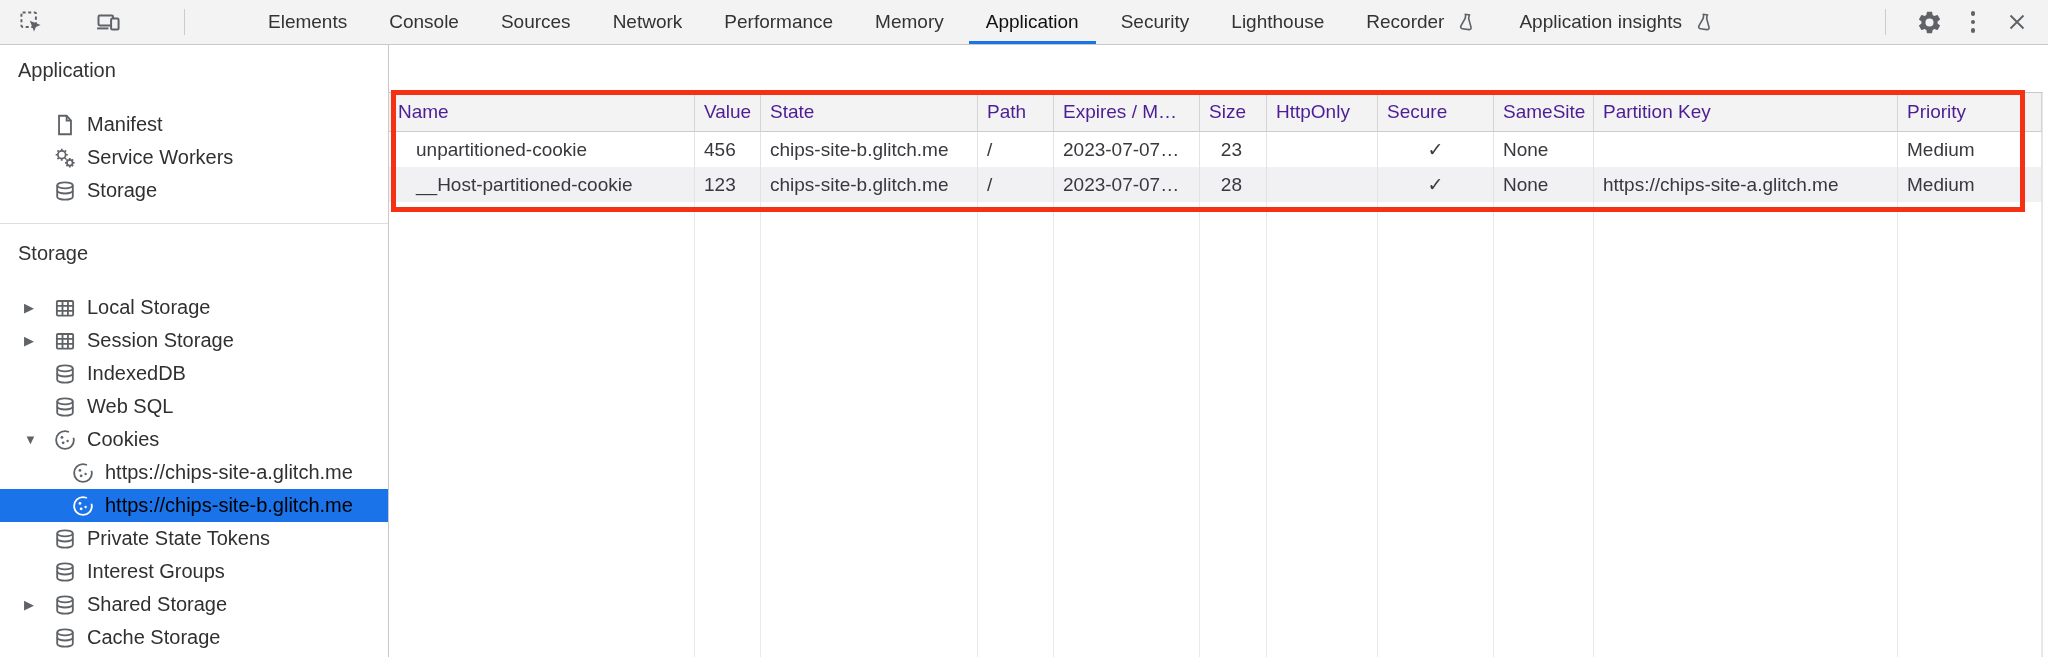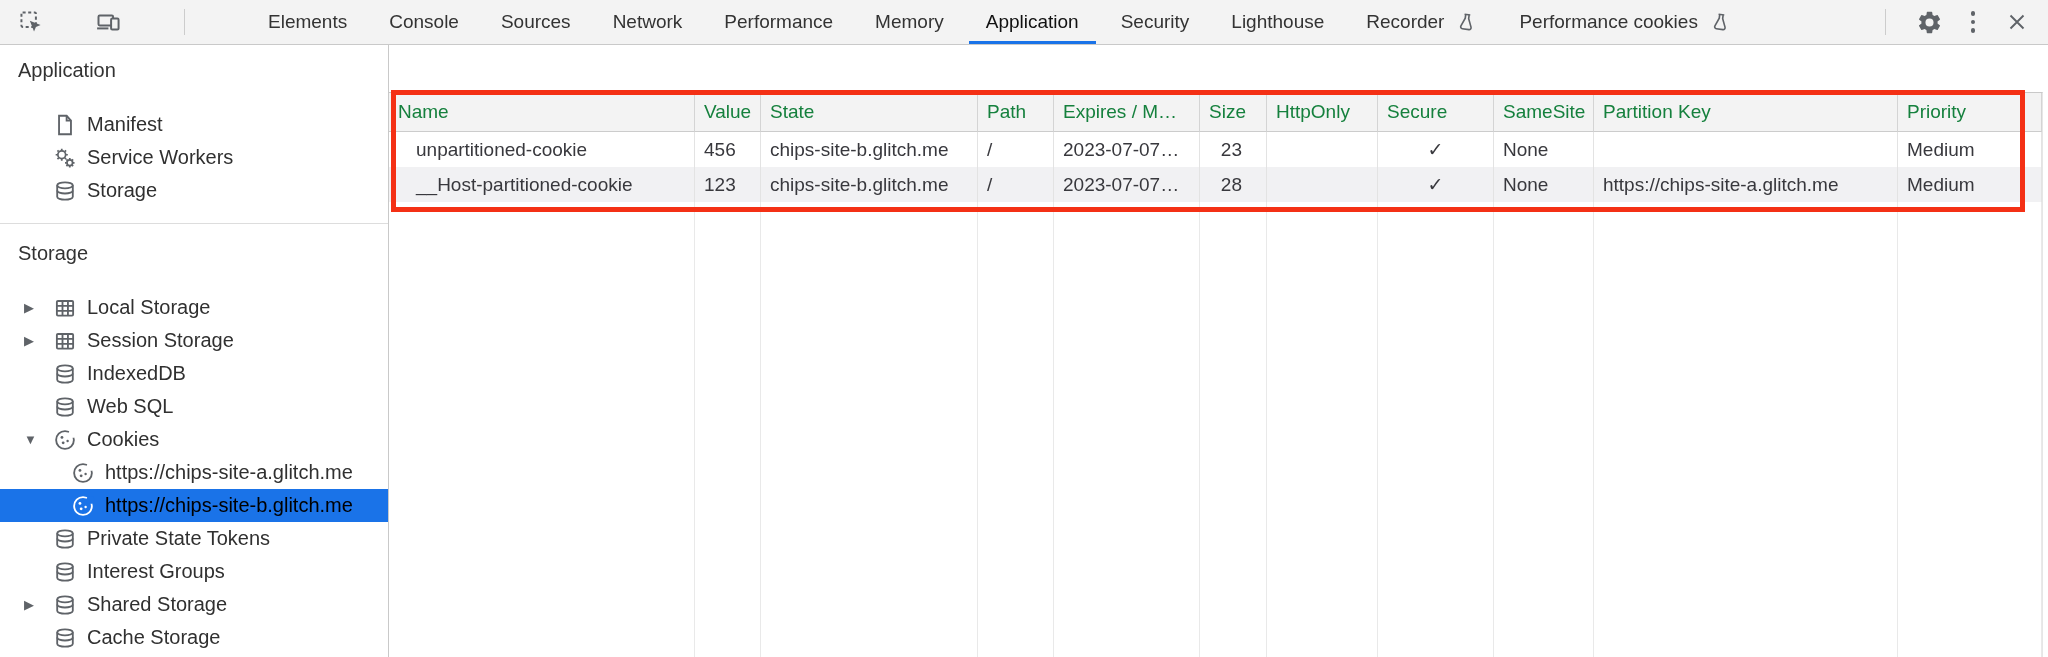--- a/index.html
+++ b/index.html
@@ -56,21 +56,21 @@
   .issue-checkbox { appearance:none; -webkit-appearance:none; width:19px; height:19px; border:2px solid #8a8a8a;
                     border-radius:3px; background:#fff; margin-left:24px; flex:none; cursor:pointer; }
   .issue-label { margin-left:12px; font-size:20px; color:#303030; }
 
   
   .cookie-table { position:absolute; top:47px; left:0; width:1654px; bottom:0; display:grid;
                   grid-template-columns:306px 66px 217px 76px 146px 67px 111px 116px 100px 304px 1fr;
                   grid-template-rows:39px 35px 35px 1fr;
                   border-top:1px solid #c9c9c9; border-right:1px solid #e6e6e6; }
   .hcell { background:#f3f3f3; border-bottom:1px solid #ccc; border-right:1px solid #d4d4d4;
-           display:flex; align-items:center; padding-left:9px; font-size:19px; color:#15803d;
+           display:flex; align-items:center; padding-left:9px; font-size:19px; color:#4c1d95;
            white-space:nowrap; overflow:hidden; cursor:pointer; }
   .cell { border-right:1px solid #e3e3e3; display:flex; align-items:center; padding-left:9px;
           font-size:19px; color:#38383d; white-space:nowrap; overflow:hidden; cursor:default; }
   .cell.stripe { background:#f1f1f3;text-align:center; }
   .cell.name { padding-left:27px; }
   .cell.num { justify-content:flex-end; padding-right:24px; padding-left:0; }
   .cell.center { justify-content:center; padding-left:0; }
   .fcell { border-right:1px solid #e9e9e9; }
 
   .highlight { position:absolute; left:2px; top:45px; width:1634px; height:122px;
@@ -112,21 +112,21 @@
         <span class="flask">
           <svg width="23" height="23" viewBox="0 0 24 24" fill="none" stroke="currentColor" stroke-width="1.7">
             <g transform="rotate(7 12 12)">
               <path d="M10 3.6h6"></path>
               <path d="M11.2 3.8v3.8l-3.5 8.5a2 2 0 0 0 1.85 2.8h6.9a2 2 0 0 0 1.85-2.8l-3.5-8.5V3.8"></path>
             </g>
           </svg>
         </span>
       </div>
       <div class="tab">
-        <span>Performance cookies</span>
+        <span>Application insights</span>
         <span class="flask">
           <svg width="23" height="23" viewBox="0 0 24 24" fill="none" stroke="currentColor" stroke-width="1.7">
             <g transform="rotate(7 12 12)">
               <path d="M10 3.6h6"></path>
               <path d="M11.2 3.8v3.8l-3.5 8.5a2 2 0 0 0 1.85 2.8h6.9a2 2 0 0 0 1.85-2.8l-3.5-8.5V3.8"></path>
             </g>
           </svg>
         </span>
       </div>
     </div>

